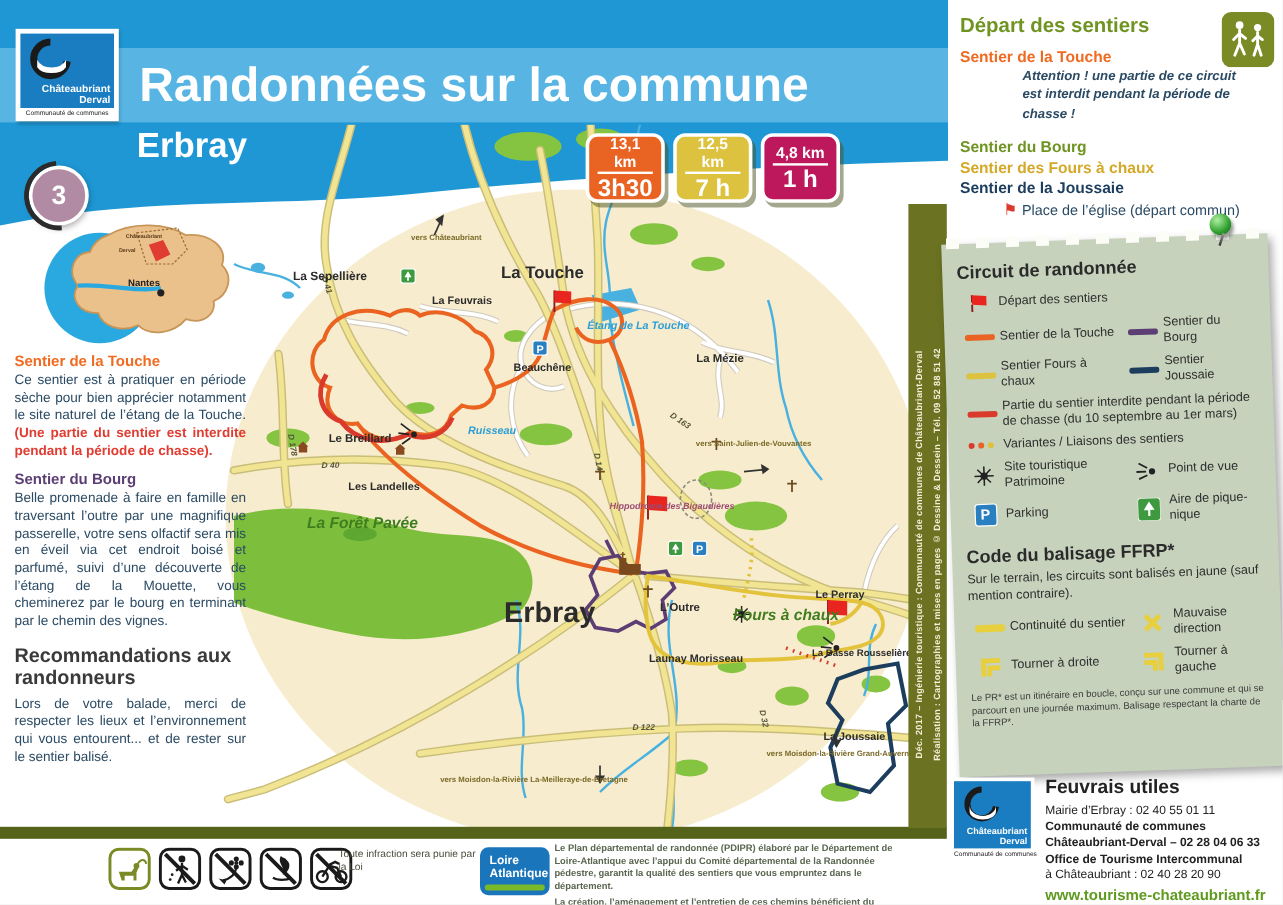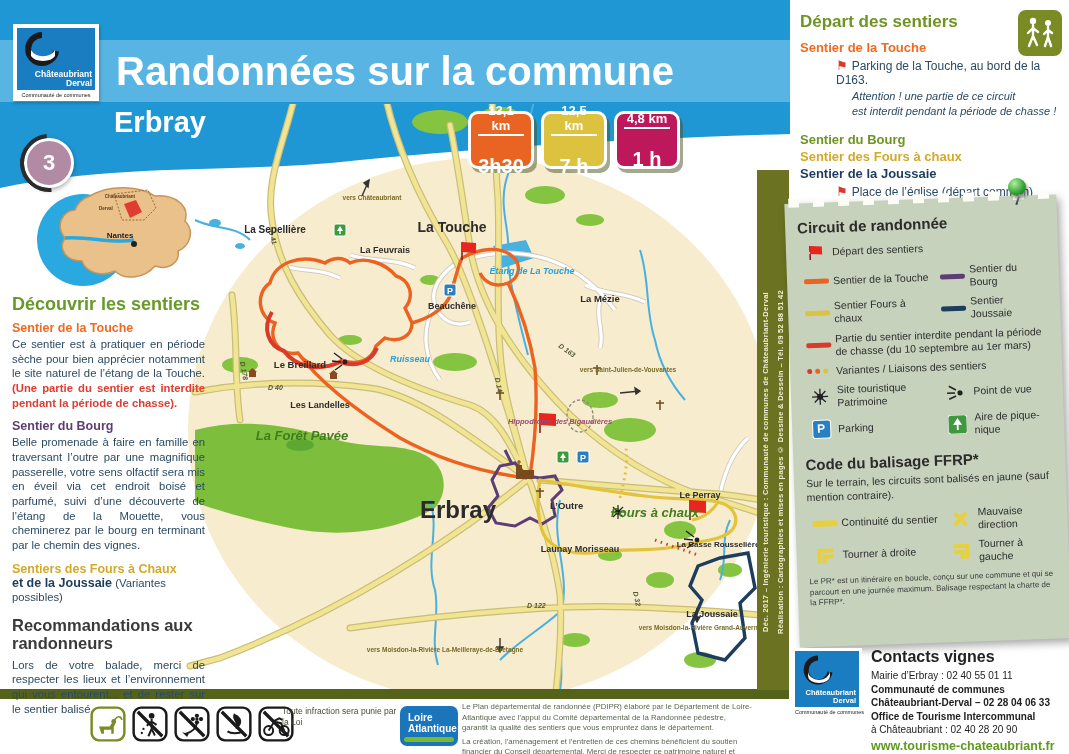--- a/index.html
+++ b/index.html
@@ -22,25 +22,25 @@
   .logo-ctc{left:0;top:0;width:64px;padding:3px 3px 2px;position:relative;box-shadow:none;}
   .logo-ctc .logo-blue{height:56px;}
   .logo-ctc .logo-name{font-size:7.5px;}
   
   .numcircle{position:absolute;left:24px;top:138px;width:44px;height:44px;border-radius:50%;
     background:#b08ba3;border:3px solid #fff;box-shadow:0 2px 5px rgba(0,0,0,.35);z-index:4;
     color:#fff;font-size:22px;font-weight:bold;text-align:center;line-height:44px;}
   .numcircle::before{content:"";position:absolute;left:-7px;top:-7px;width:50px;height:50px;border-radius:50%;
     border:4px solid transparent;border-left-color:#2b2b2b;border-bottom-color:#2b2b2b;transform:rotate(40deg);}
   
-  .badges{position:absolute;left:468px;top:111px;display:flex;gap:7px;z-index:5;}
+  .badges{position:absolute;left:488px;top:111px;display:flex;gap:7px;z-index:5;}
   .badge{width:60px;height:52px;border:3px solid #fff;border-radius:10px;box-shadow:3px 4px 0 rgba(74,82,32,.5);
     color:#fff;text-align:center;display:flex;flex-direction:column;justify-content:center;}
   .badge .dist{font-size:13px;font-weight:bold;border-bottom:2px solid #fff;margin:0 7px;padding-bottom:1px;}
-  .badge .dur{font-size:20px;font-weight:bold;line-height:1.1;padding-top:19px;}
+  .badge .dur{font-size:20px;font-weight:bold;line-height:1.1;padding-top:1px;}
   .b-touche{background:#e96323}.b-bourg{background:#5c3e74}.b-fours{background:#dcc23f}.b-joussaie{background:#be185d}
   
   .leftcol{position:absolute;left:12px;top:294px;width:193px;z-index:4;}
   .leftcol h2{font-size:18px;font-weight:bold;color:#689a28;margin:0 0 6px;}
   .sec-title{font-size:12.5px;font-weight:bold;margin:0 0 2px;}
   .t-or{color:#f06b21}.t-pu{color:#5c3e74}.t-ye{color:#d4a928}.t-na{color:#1c3d5d}.t-gr{color:#6f9422}
   .sec-body{font-size:11.3px;color:#2b4a63;text-align:justify;line-height:1.3;margin:0 0 9px;}
   .warn{color:#e03c31;font-weight:600;margin-top:48px;}
   .reco-title{font-size:16.5px;font-weight:bold;color:#3a3a3a;line-height:1.12;margin:12px 0 5px;}
   
@@ -50,21 +50,21 @@
   .m-vers{font-weight:bold;font-size:6.5px;fill:#7a6a28;}
   .m-water{font-style:italic;font-weight:bold;font-size:9px;fill:#2d9fd6;}
   .m-green{font-style:italic;font-weight:bold;font-size:13px;fill:#3f7d1f;}
   .m-maroon{font-style:italic;font-weight:bold;font-size:7.5px;fill:#9c4a72;}
   
   .rightcol{position:absolute;left:800px;top:12px;width:262px;z-index:4;}
   .rightcol h2{font-size:17px;font-weight:bold;color:#6f9422;margin:0 0 8px;}
   .r-label{font-size:13px;font-weight:bold;margin:2px 0;}
   .r-point{font-size:12px;color:#2b4a63;margin:3px 0 2px 36px;}
   .r-point .flag{color:#d93a2b;font-size:13px;margin-right:4px;}
-  .r-warn{font-size:11px;font-style:italic;font-weight:normal;color:#2b4a63;margin-left:52px;line-height:1.4;}
+  .r-warn{font-size:11px;font-style:italic;font-weight:bold;color:#2b4a63;margin-left:52px;line-height:1.4;}
   .r-gap{height:10px;}
   .hikers{position:absolute;left:1018px;top:10px;z-index:5;}
   
   .note{position:absolute;left:792px;top:199px;width:272px;height:444px;background:#c6d2bc;
     transform:rotate(-2deg);box-shadow:3px 4px 8px rgba(0,0,0,.35);z-index:4;padding:0;}
   .note::before{content:"";position:absolute;top:-5px;left:4px;right:4px;height:9px;
     background:repeating-linear-gradient(90deg,#fdfdf8 0 11px,rgba(0,0,0,0) 11px 25px);}
   .note-in{padding:16px 12px 0 12px;}
   .n-title{font-size:15px;font-weight:bold;color:#2b2b2b;margin:0 0 8px;}
   .n-row{display:flex;align-items:center;margin:6px 0;}
@@ -90,21 +90,21 @@
   .ctc-bold{font-weight:bold;}
   .ctc-site{font-size:12.5px;font-weight:bold;color:#5f9a1f;margin-top:2px;}
   
   .bar{position:absolute;left:0;top:689px;width:789px;height:10px;background:#55621a;z-index:3;}
   .picto-row{position:absolute;left:90px;top:706px;display:flex;gap:6px;z-index:4;}
   .interdiction{position:absolute;left:282px;top:706px;width:118px;font-size:8.5px;color:#4a4a3a;line-height:1.35;z-index:4;}
   .loire{position:absolute;left:400px;top:706px;width:58px;height:40px;background:#1b75bb;border-radius:7px;
     color:#fff;font-weight:bold;font-size:10px;line-height:1.1;padding:6px 0 0 8px;box-sizing:border-box;z-index:4;}
   .loire::after{content:"";position:absolute;left:4px;bottom:4px;width:50px;height:5px;border-radius:3px;background:#7ab929;}
   .pdipr{position:absolute;left:462px;top:702px;width:292px;font-size:7.8px;color:#5a6650;line-height:1.35;z-index:4;}
-  .pdipr p{margin:0 0 3px;}
+  .pdipr p{margin:0 0 3px;font-weight:bold;}
   
   .credit-band{position:absolute;left:757px;top:170px;width:32px;height:520px;background:#6b7322;z-index:3;}
   .credits{position:absolute;left:757px;top:170px;width:32px;height:584px;display:flex;flex-direction:row;
     align-items:center;justify-content:center;gap:3px;z-index:4;}
   .credits span{writing-mode:vertical-rl;transform:rotate(180deg);white-space:nowrap;
     font-size:7.5px;font-weight:bold;color:#f3eed6;letter-spacing:.3px;line-height:1.6;}
   .inset{position:absolute;left:28px;top:168px;z-index:4;}
 </style>
 </head>
 <body>
@@ -346,35 +346,31 @@
     <path d="M37,70 C60,68 85,76 106,72" stroke="#2aa9e0" stroke-width="3.5" fill="none"></path>
     <path d="M96,36 L108,32 L114,44 L102,50 Z" fill="#e03c31"></path>
     <path d="M86,26 L120,22 L128,40 L116,52 L94,52 Z" fill="none" stroke="#9c6a2f" stroke-width="1" stroke-dasharray="2,1.5"></path>
     <text x="92" y="30" font-size="4.5" font-weight="bold" fill="#5a3a1a" text-anchor="middle">Châteaubriant</text>
     <text x="78" y="42" font-size="4.5" font-weight="bold" fill="#5a3a1a" text-anchor="middle">Derval</text>
     <circle cx="106" cy="76" r="3" fill="#222"></circle>
     <text x="92" y="70" font-size="8" font-weight="bold" fill="#222" text-anchor="middle">Nantes</text>
   </svg>
 
   <div class="leftcol">
-    <h2>Découvrir les sentiers</h2>
     <div class="sec-title t-or">Sentier de la Touche</div>
     <div class="sec-body"><span>Ce sentier est à pratiquer en période sèche pour bien apprécier notamment le site naturel de l’étang de la Touche.</span> <span class="warn">(Une partie du sentier est interdite pendant la période de chasse).</span></div>
     <div class="sec-title t-pu">Sentier du Bourg</div>
     <div class="sec-body">Belle promenade à faire en famille en traversant l’outre par une magnifique passerelle, votre sens olfactif sera mis en éveil via cet endroit boisé et parfumé, suivi d’une découverte de l’étang de la Mouette, vous cheminerez par le bourg en terminant par le chemin des vignes.</div>
-    <div class="sec-title"><span class="t-ye">Sentiers des Fours à Chaux</span><br>
-      <span class="t-na">et de la Joussaie</span><span style="font-weight:normal;color:#2b4a63;font-size:11.3px"> (Variantes possibles)</span></div>
     <div class="reco-title">Recommandations aux randonneurs</div>
     <div class="sec-body">Lors de votre balade, merci de respecter les lieux et l’environnement qui vous entourent... et de rester sur le sentier balisé.</div>
   </div>
 
   <div class="rightcol">
     <h2>Départ des sentiers</h2>
     <div class="r-label t-or">Sentier de la Touche</div>
-    <div class="r-point"><span class="flag">⚑</span><span>Parking de la Touche, au bord de la D163.</span></div>
     <div class="r-warn">Attention ! une partie de ce circuit</div>
     <div class="r-warn">est interdit pendant la période de chasse !</div>
     <div class="r-gap"></div>
     <div class="r-label t-gr">Sentier du Bourg</div>
     <div class="r-label t-ye">Sentier des Fours à chaux</div>
     <div class="r-label t-na">Sentier de la Joussaie</div>
     <div class="r-point"><span class="flag">⚑</span><span>Place de l’église (départ commun)</span></div>
   </div>
   <svg class="hikers" width="44" height="46">
     <rect x="0" y="0" width="44" height="46" rx="8" fill="#7a8b26"></rect>
@@ -530,21 +526,21 @@
             <rect x="23" y="13" width="3.5" height="3.5" fill="#1a7dc1"></rect>
         </svg>
         <div class="logo-name">
           <div>Châteaubriant</div>
           <div>Derval</div>
         </div>
       </div>
       <div class="logo-sub">Communauté de communes</div>
     </div>
     <div class="ctc-text">
-      <h2>Contacts vignes</h2>
+      <h2>Feuvrais utiles</h2>
       <div class="ctc-line">Mairie d’Erbray : 02 40 55 01 11</div>
       <div class="ctc-line ctc-bold">Communauté de communes</div>
       <div class="ctc-line ctc-bold">Châteaubriant-Derval – 02 28 04 06 33</div>
       <div class="ctc-line ctc-bold">Office de Tourisme Intercommunal</div>
       <div class="ctc-line">à Châteaubriant : 02 40 28 20 90</div>
       <div class="ctc-site">www.tourisme-chateaubriant.fr</div>
     </div>
   </div>
 
   <div class="bar"></div>

